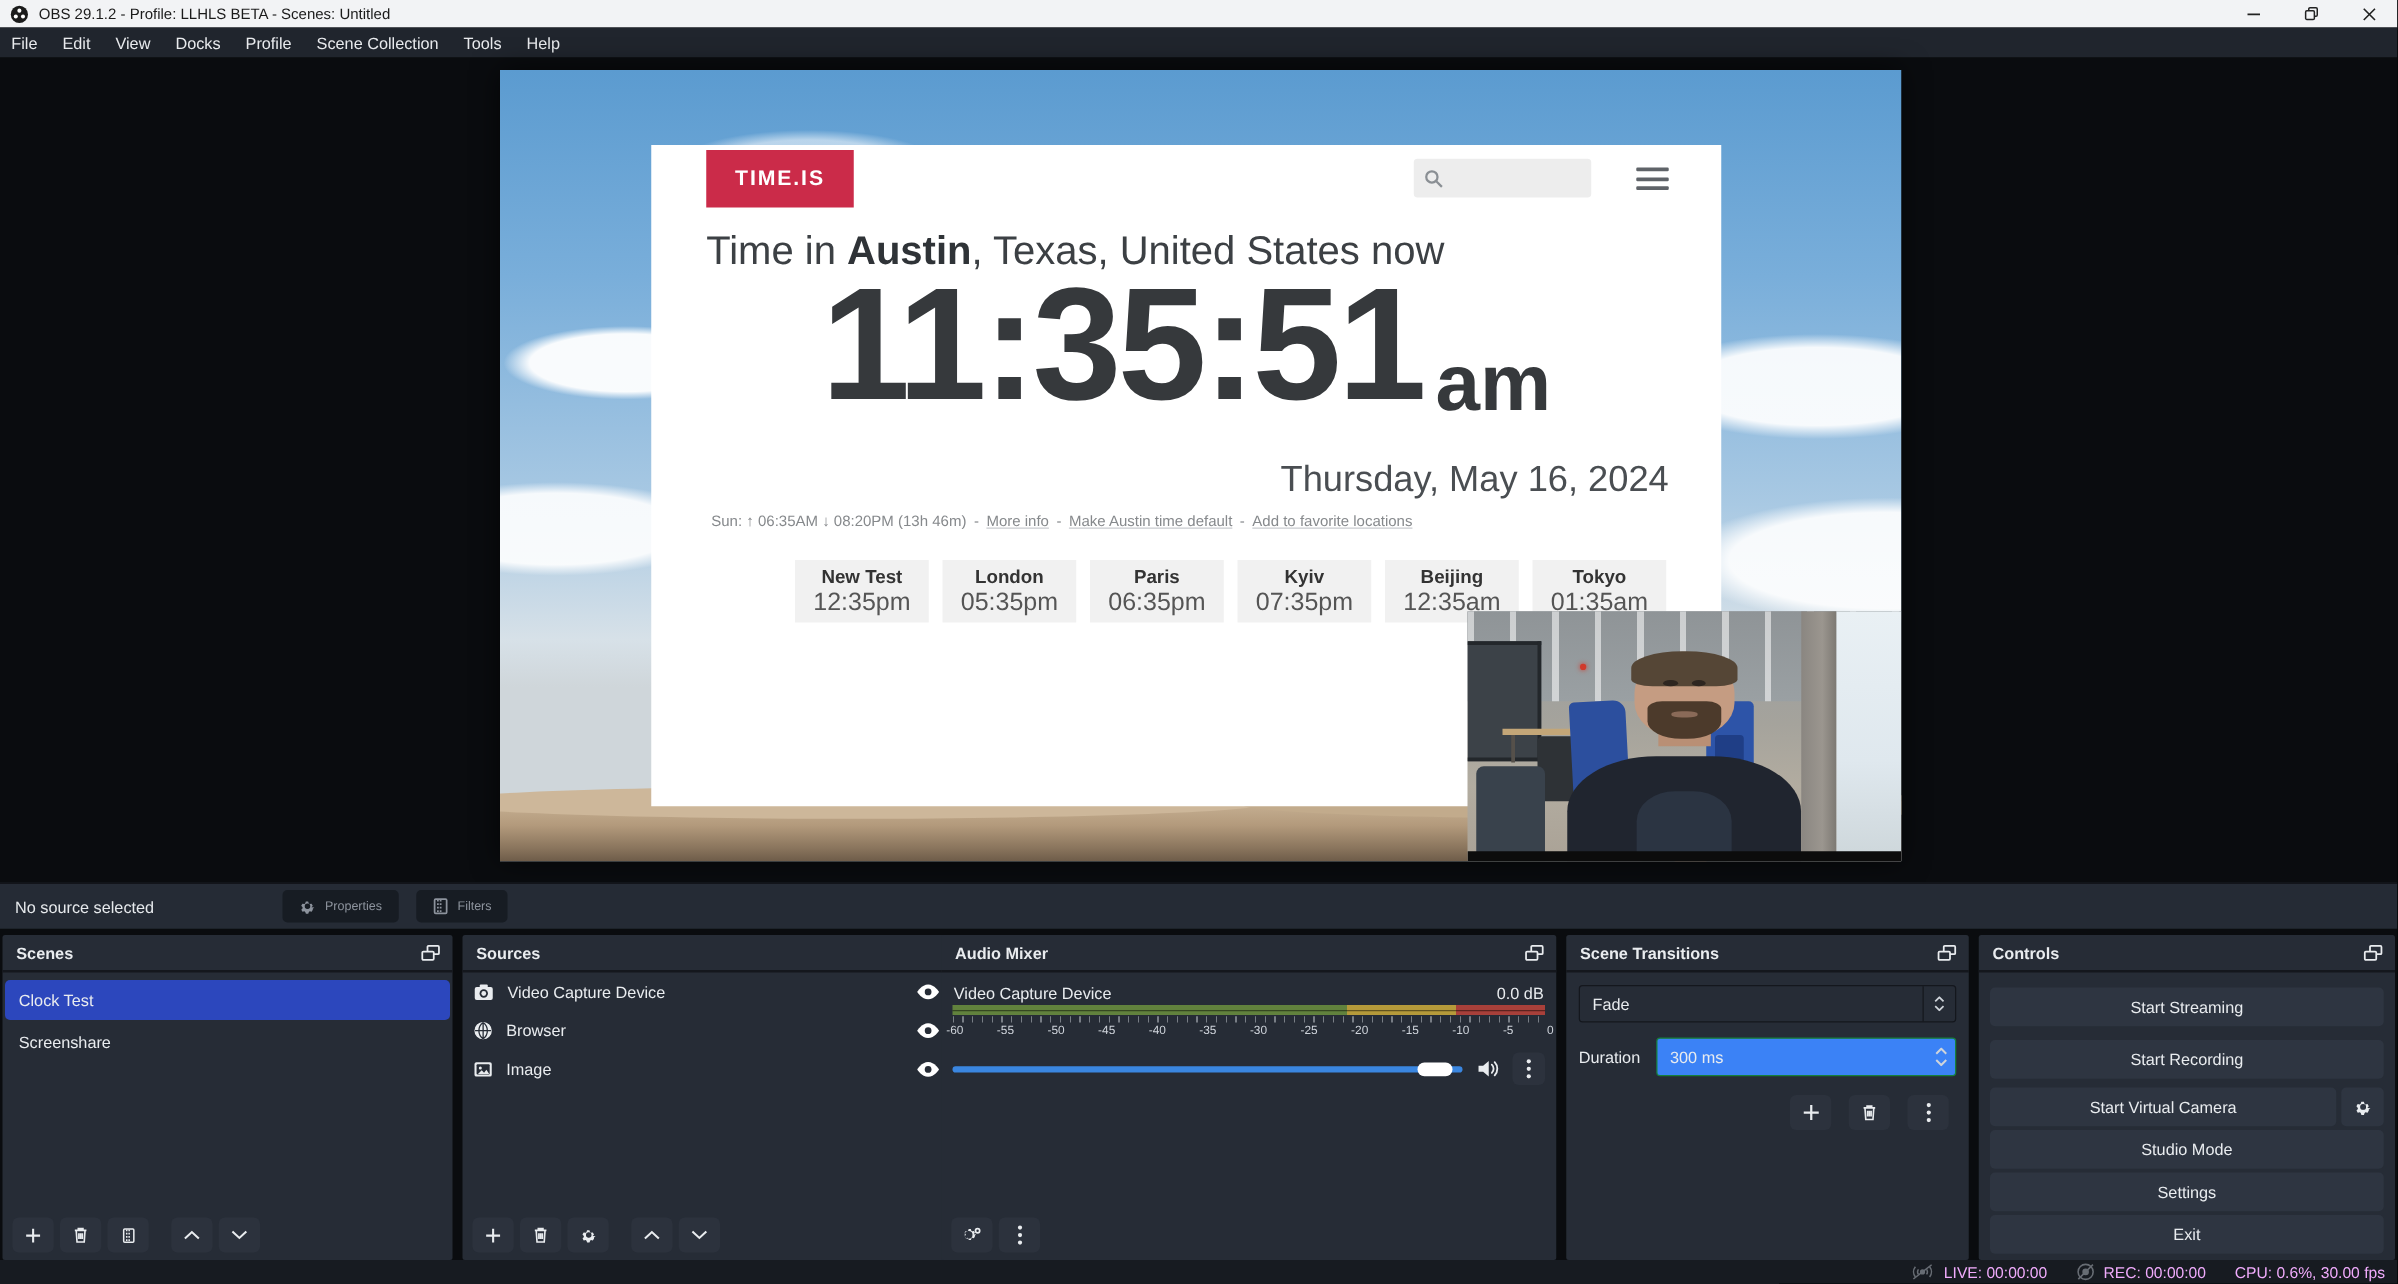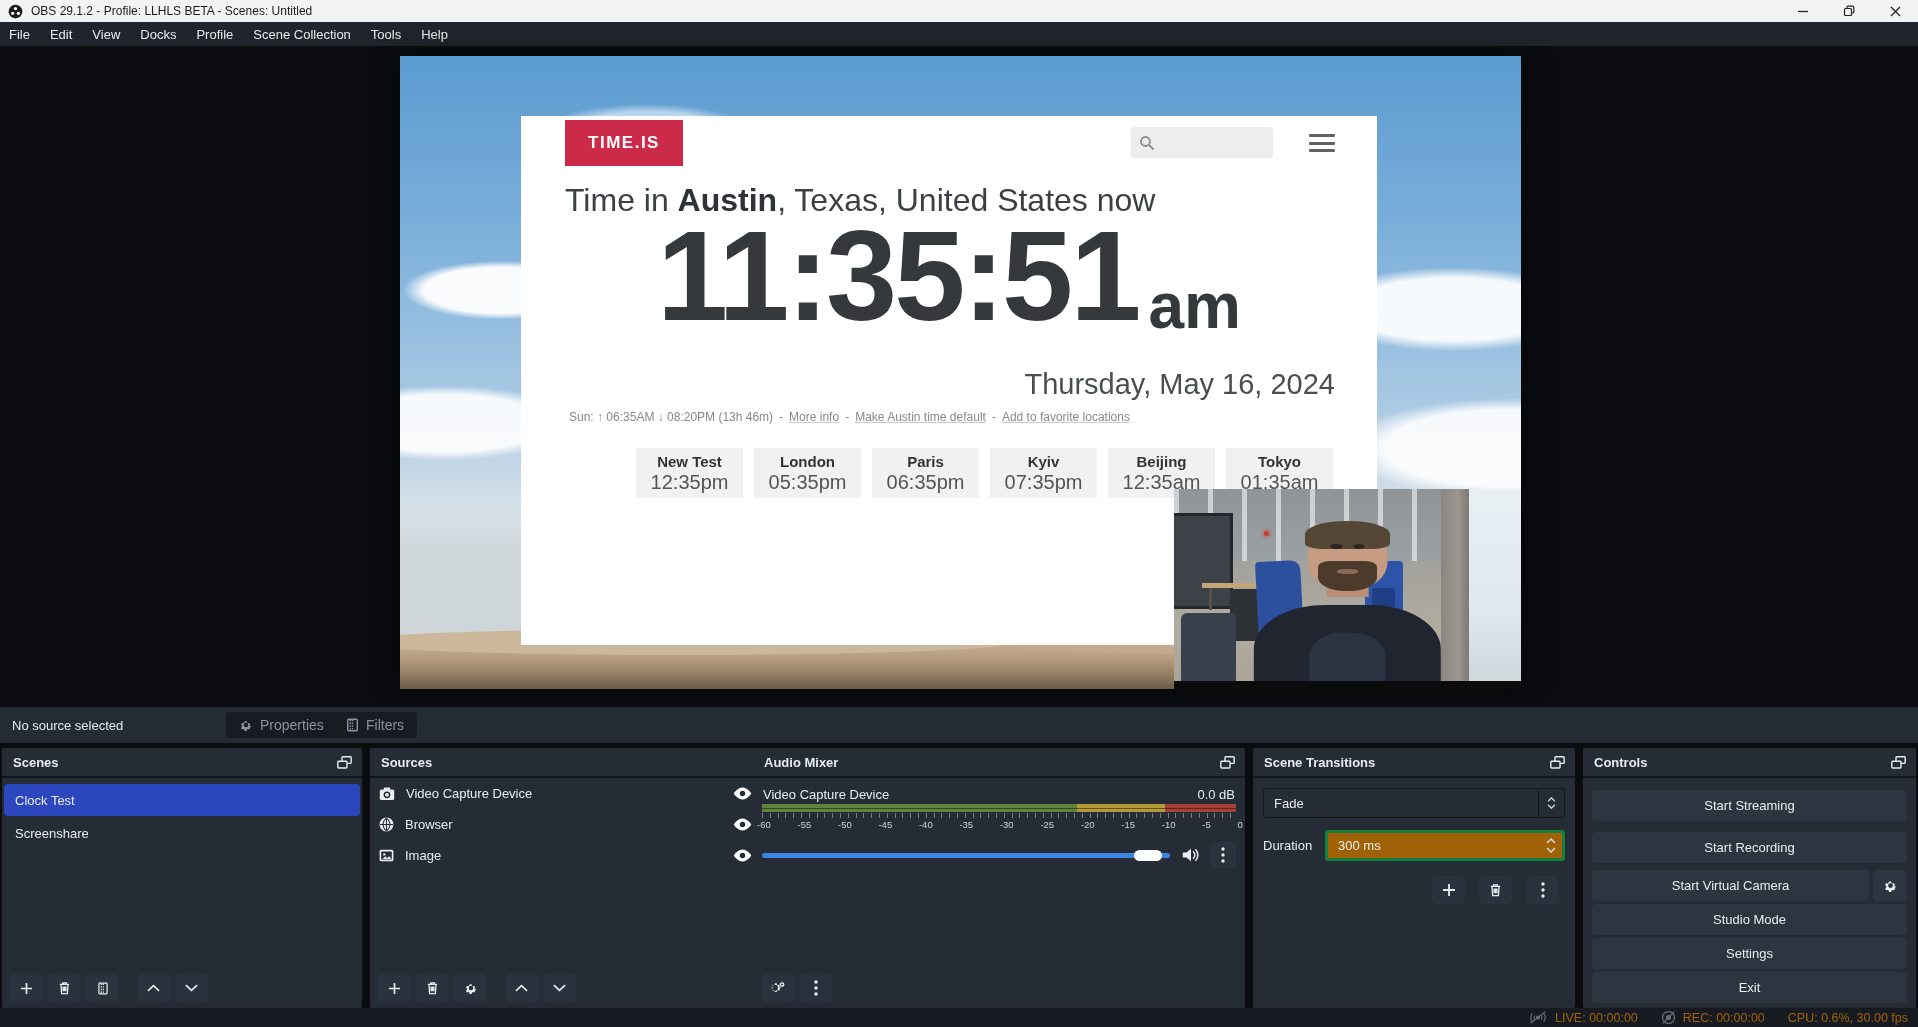--- a/index.html
+++ b/index.html
@@ -80,21 +80,21 @@
   .wc-head { position:absolute; left:50%; top:8%; transform:translateX(-50%); width:23%; height:32%; background:#c59c82; border-radius:46% 46% 42% 42%; }
   .wc-hair { position:absolute; left:50%; top:6%; transform:translateX(-50%); width:24.5%; height:14%; background:#554636; border-radius:48% 48% 20% 20%; }
   .wc-beard { position:absolute; left:50%; top:26%; transform:translateX(-50%); width:17%; height:15%; background:#4c3a2b; border-radius:20% 20% 46% 46%; }
   .wc-mouth { position:absolute; left:50%; top:30%; transform:translateX(-50%); width:6%; height:2.5%; background:#8a6a58; border-radius:40%; }
   .wc-eye { position:absolute; top:17.5%; width:3.4%; height:2.6%; background:#2e2620; border-radius:50%; }
   .wc-letterbox { position:absolute; left:0; bottom:0; width:100%; height:4%; background:#0c0c0c; }
 
   
   .srcbar { position:absolute; left:0; top:706px; width:100%; height:37px; background:#252b35; border-top:1px solid #0c0e12; display:flex; align-items:center; }
   .srcbar-label { margin-left:12px; font-size:13px; color:#e6e9ec; }
-  .srcbar-btn { height:26px; background:#171c23; border-radius:4px; color:#8d939d; font-size:14px; display:flex; align-items:center; gap:7px; padding:0 13px; }
+  .srcbar-btn { height:26px; background:#171c23; border-radius:4px; color:#8d939d; font-size:10px; display:flex; align-items:center; gap:7px; padding:0 13px; }
   .srcbar-btn.props { position:absolute; left:226px; }
   .srcbar-btn.filts { position:absolute; left:333px; }
 
   
   .panel { position:absolute; top:748px; height:260px; background:#262c36; border-radius:2px; color:#e9ecef; }
   .panel-header { height:30px; display:flex; align-items:center; justify-content:space-between; padding:0 9px 0 11px; font-size:13px; font-weight:bold; border-bottom:2px solid #14171d; }
   .popout { width:17px; height:15px; }
   .panel-scenes { left:2px; width:360px; }
   .panel-sources { left:370px; width:425px; }
   .panel-mixer { left:753px; width:492px; }
@@ -125,31 +125,31 @@
   .mix-track { position:relative; height:5px; border-radius:3px; background:#3a86e0; flex:1; margin-right:12px; }
   .mix-handle { position:absolute; right:8px; top:-3px; width:28px; height:11px; border-radius:6px; background:#fff; }
   .mix-dots-btn { width:26px; height:26px; background:#2c323d; border-radius:5px; display:flex; align-items:center; justify-content:center; margin-left:10px; }
 
   
   .combo { position:absolute; left:10px; top:40px; width:302px; height:30px; background:#262c36; border:1px solid #14171d; border-radius:3px; display:flex; align-items:center; font-size:13px; }
   .combo-text { padding-left:10px; flex:1; }
   .combo-arrows { width:26px; height:100%; border-left:1px solid #14171d; display:flex; flex-direction:column; align-items:center; justify-content:center; gap:2px; color:#cfd4da; }
   .dur-row { position:absolute; left:10px; top:82px; width:302px; display:flex; align-items:center; }
   .dur-label { font-size:13px; width:62px; }
-  .spinbox { position:relative; flex:1; height:31px; background:#a16207; border:3px solid #15803d; border-radius:3px; display:flex; align-items:center; font-size:13px; padding-left:10px; }
+  .spinbox { position:relative; flex:1; height:31px; background:#3b82f6; border:1px solid #15803d; border-radius:3px; display:flex; align-items:center; font-size:13px; padding-left:10px; }
   .spin-arrows { position:absolute; right:6px; top:0; height:100%; display:flex; flex-direction:column; justify-content:center; gap:3px; color:#cfd4da; }
   .trans-btns { position:absolute; right:16px; top:128px; display:flex; gap:14px; }
 
   
   .ctrl-btn { position:absolute; left:9px; width:315px; height:31px; background:#2e3541; border-radius:4px; display:flex; align-items:center; justify-content:center; font-size:13px; color:#e9ecef; }
   .ctrl-btn.narrow { width:277px; }
   .ctrl-gear { position:absolute; left:290px; width:34px; height:31px; background:#2e3541; border-radius:4px; display:flex; align-items:center; justify-content:center; }
 
   
-  .statusbar { position:absolute; left:0; top:1008px; width:100%; height:19px; background:#171b21; display:flex; align-items:center; justify-content:flex-end; gap:9px; padding-right:10px; font-size:12.5px; color:#a16207; }
+  .statusbar { position:absolute; left:0; top:1008px; width:100%; height:19px; background:#171b21; display:flex; align-items:center; justify-content:flex-end; gap:9px; padding-right:10px; font-size:12.5px; color:#f0abfc; }
   .statusbar .grp { display:flex; align-items:center; gap:7px; margin-left:14px; }
   .dim-ic { opacity:.55; }
 
   svg { display:block; }
 </style>
 </head>
 <body>
 
 <div class="app">
 

